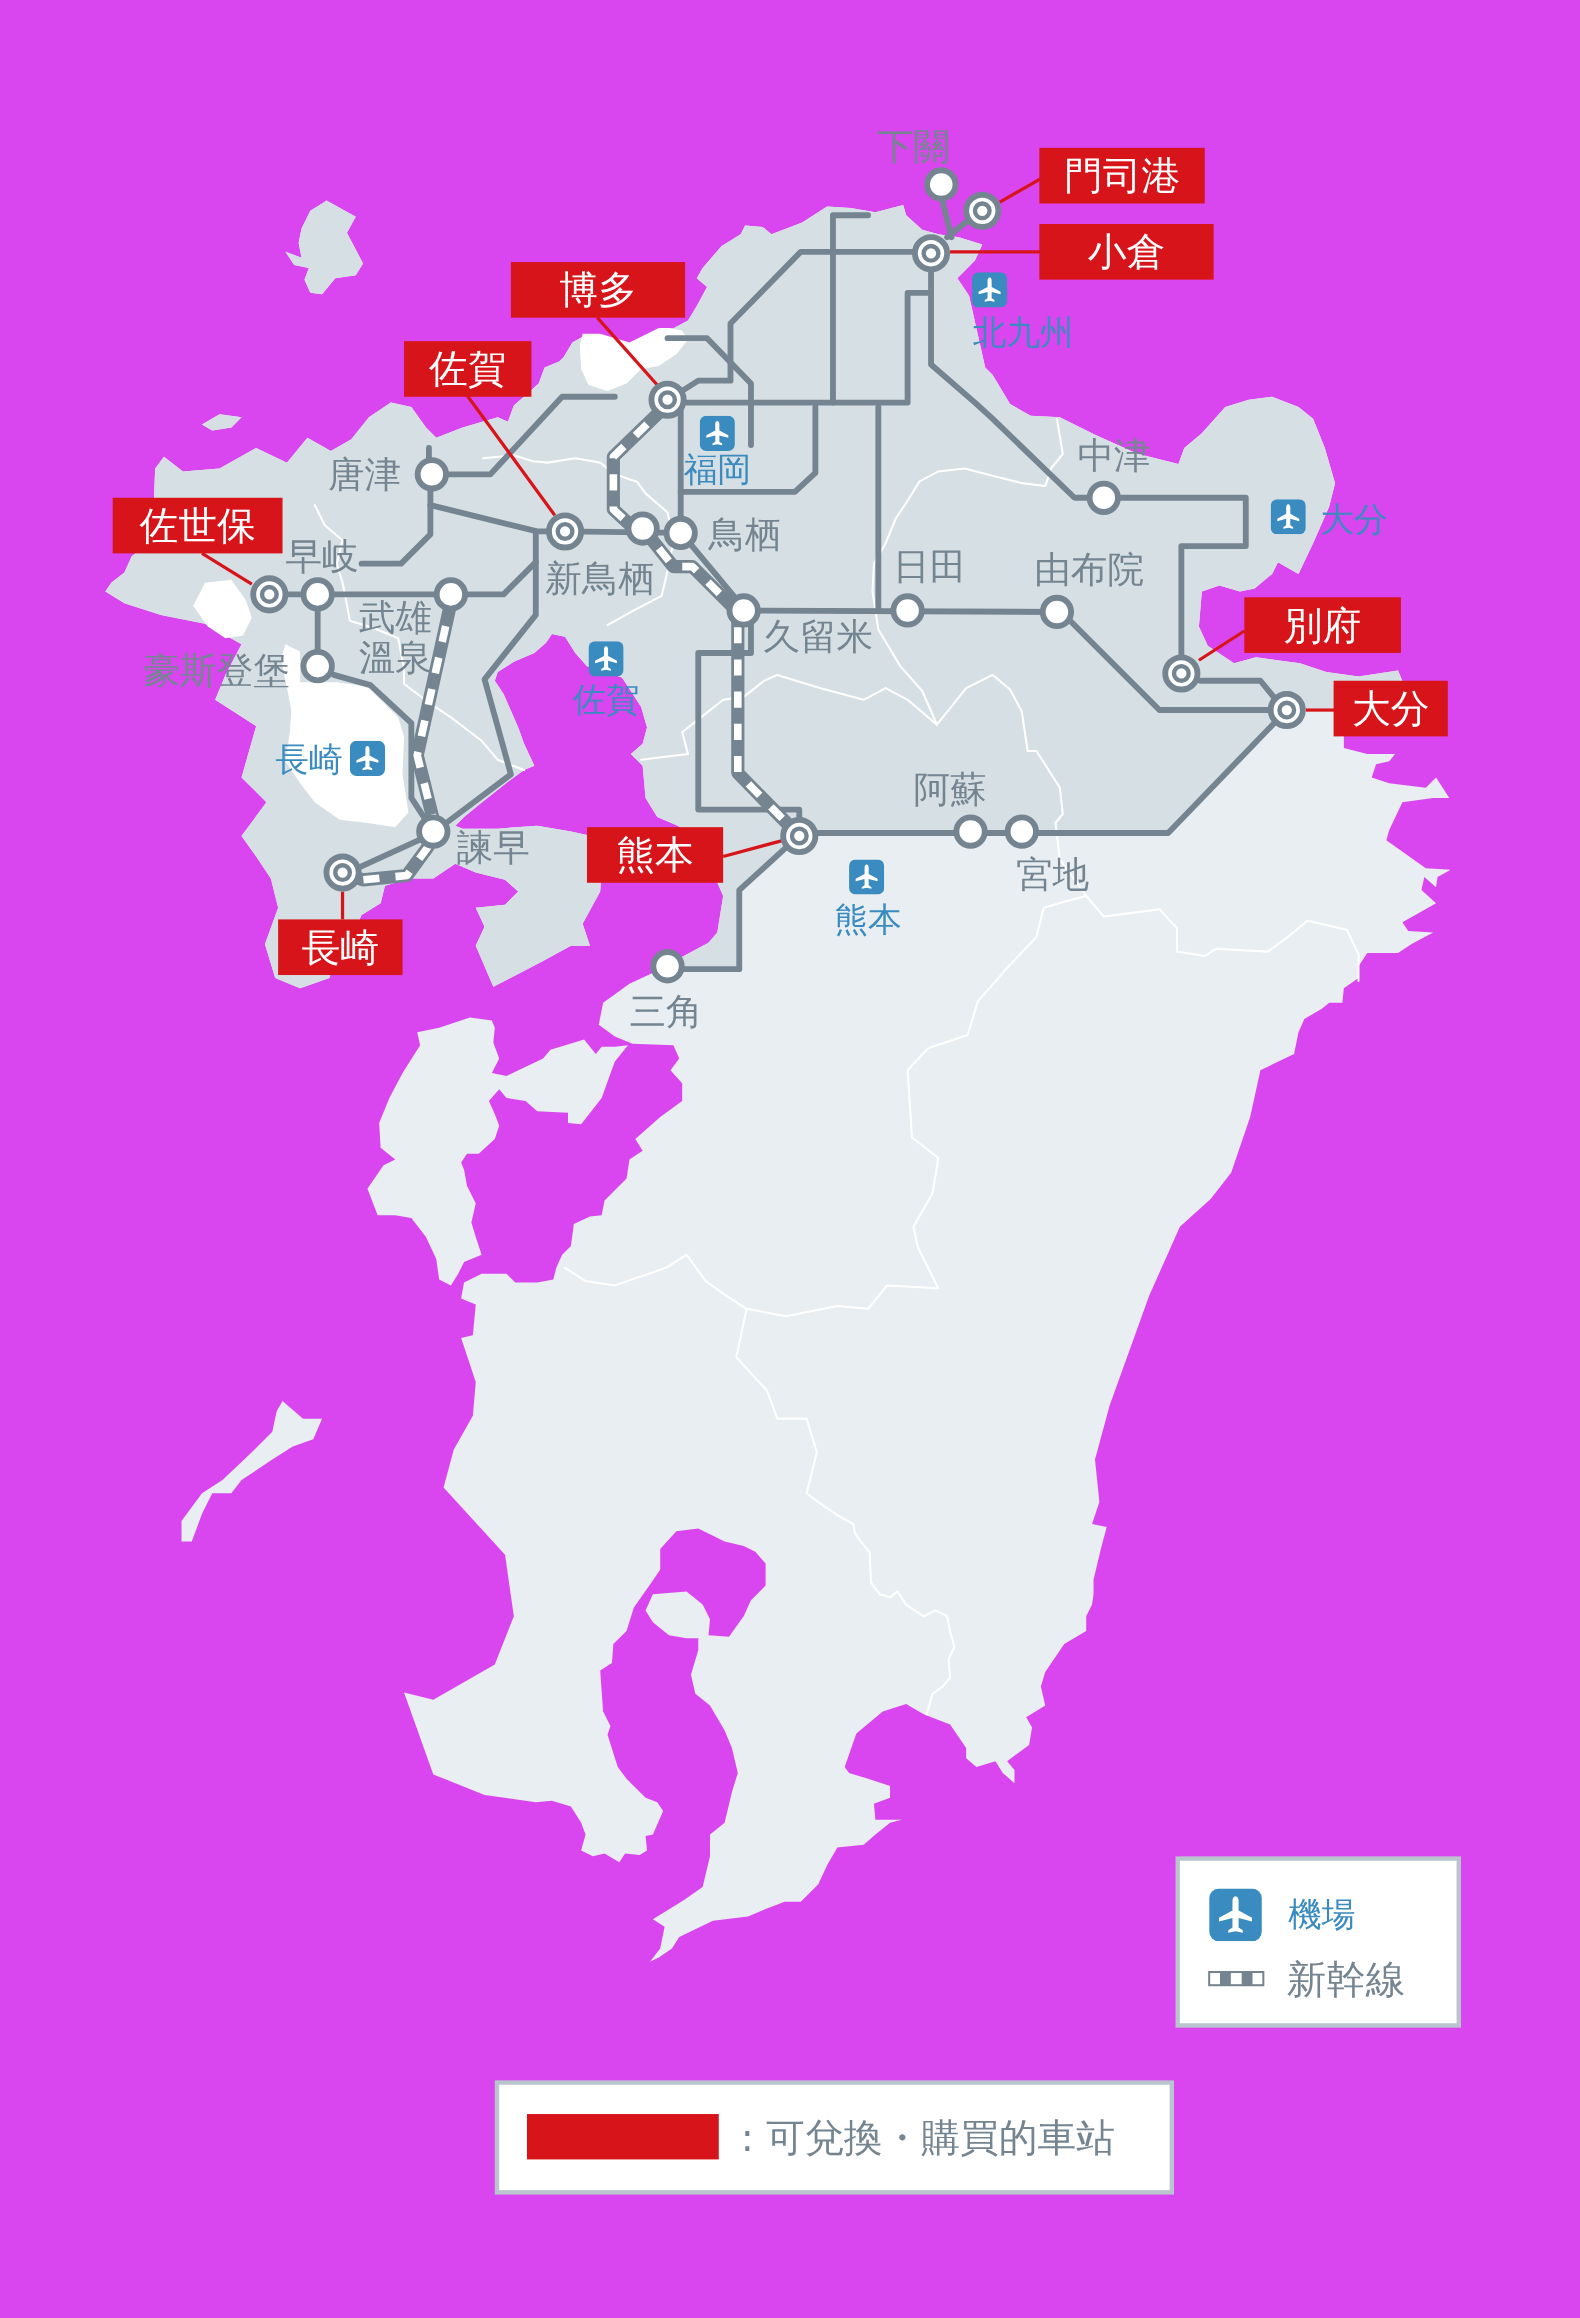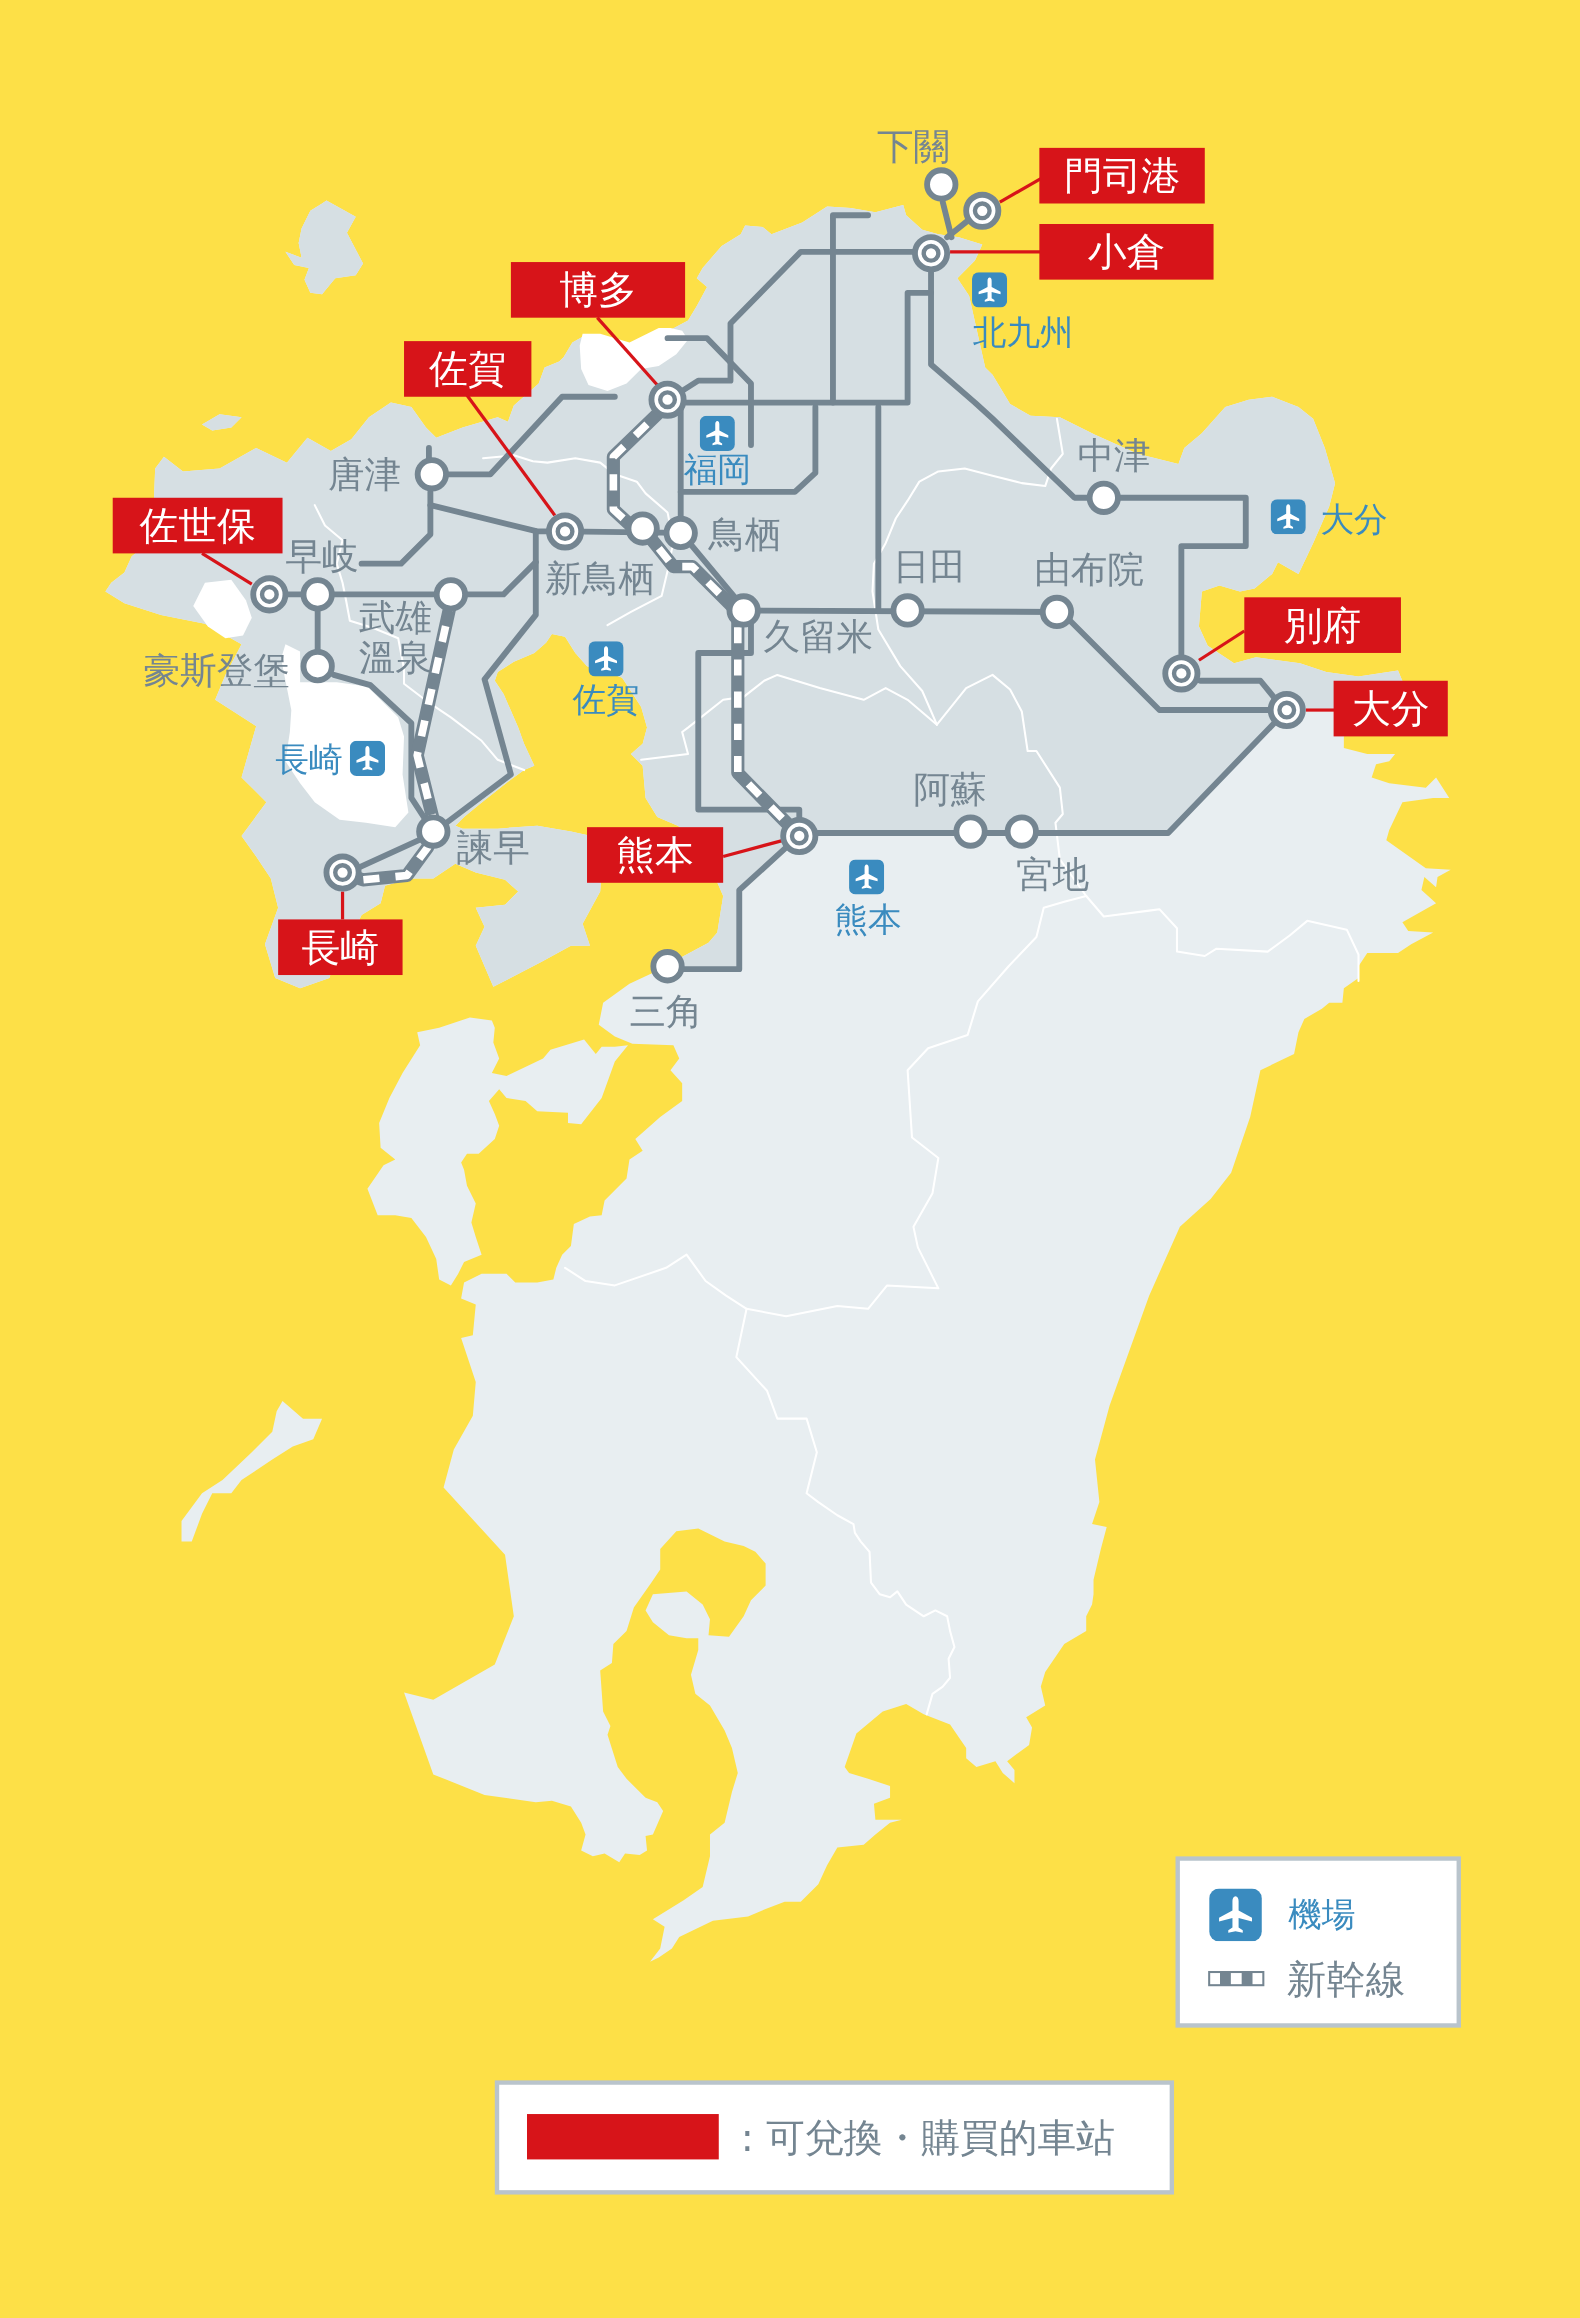--- a/index.html
+++ b/index.html
@@ -1,16 +1,16 @@
 <!DOCTYPE html>
 <html style="font-size:8.6px"><head>
 <meta charset="utf-8">
 <style>
   html, body { margin: 0; padding: 0; background: #ffffff; }
-  #page { position: relative; width: 1581px; height: 2319px; background: #fde047; overflow: hidden; }
+  #page { position: relative; width: 1581px; height: 2319px; background: #d946ef; overflow: hidden; }
   #map { position: absolute; left: 0; top: 0; width: 1581px; height: 2319px; display: block; }
   svg text { font-family: "DejaVu Sans", "Liberation Sans", sans-serif; }
   .land-light { fill: #e8eef1; }
   .land-dark { fill: #d6dfe3; }
   .sea { fill: #ffffff; }
   .bound { fill: none; stroke: #ffffff; stroke-width: 1.4; stroke-linejoin: round; stroke-linecap: round; }
   .rail { fill: none; stroke: #748591; stroke-width: 4; stroke-linejoin: round; stroke-linecap: round; }
   .sk-base { fill: none; stroke: #748591; stroke-width: 9; stroke-linejoin: round; stroke-linecap: butt; }
   .sk-dash { fill: none; stroke: #ffffff; stroke-width: 5.2; stroke-dasharray: 11 11; stroke-linejoin: round; stroke-linecap: butt; }
   .leader { stroke: #d71419; stroke-width: 2.2; fill: none; }

